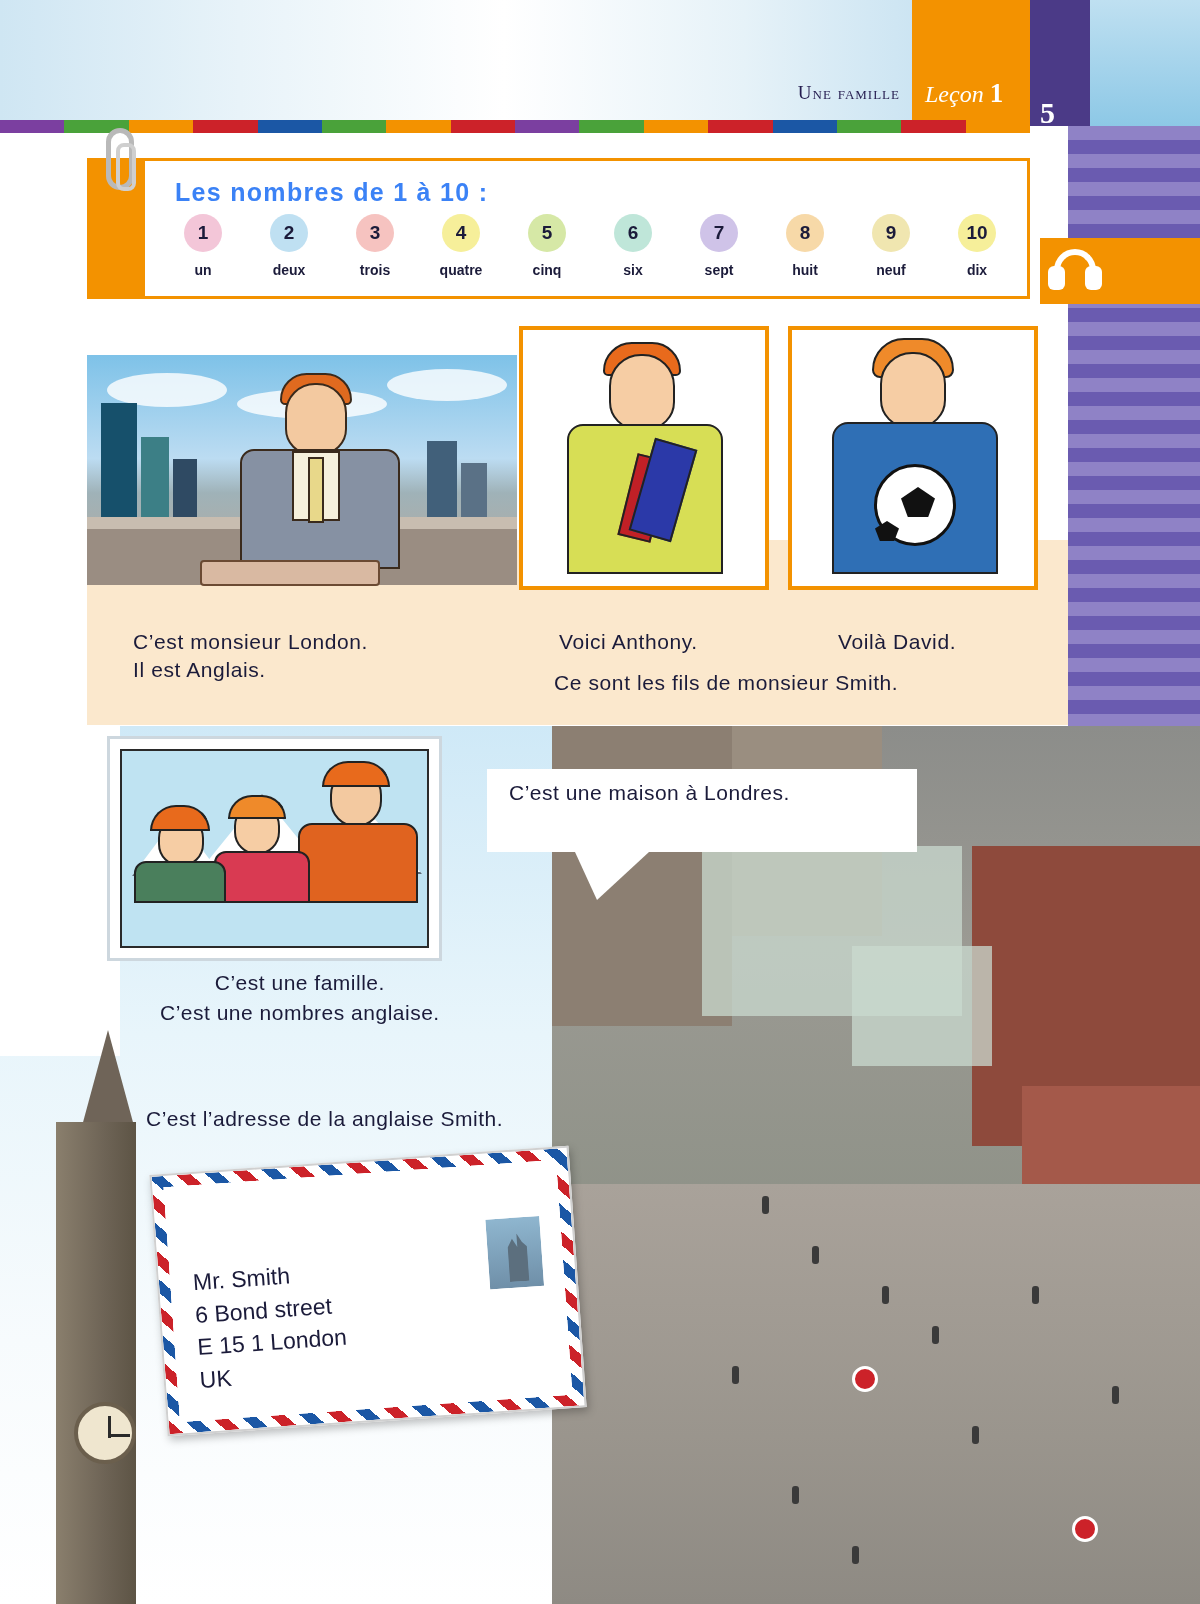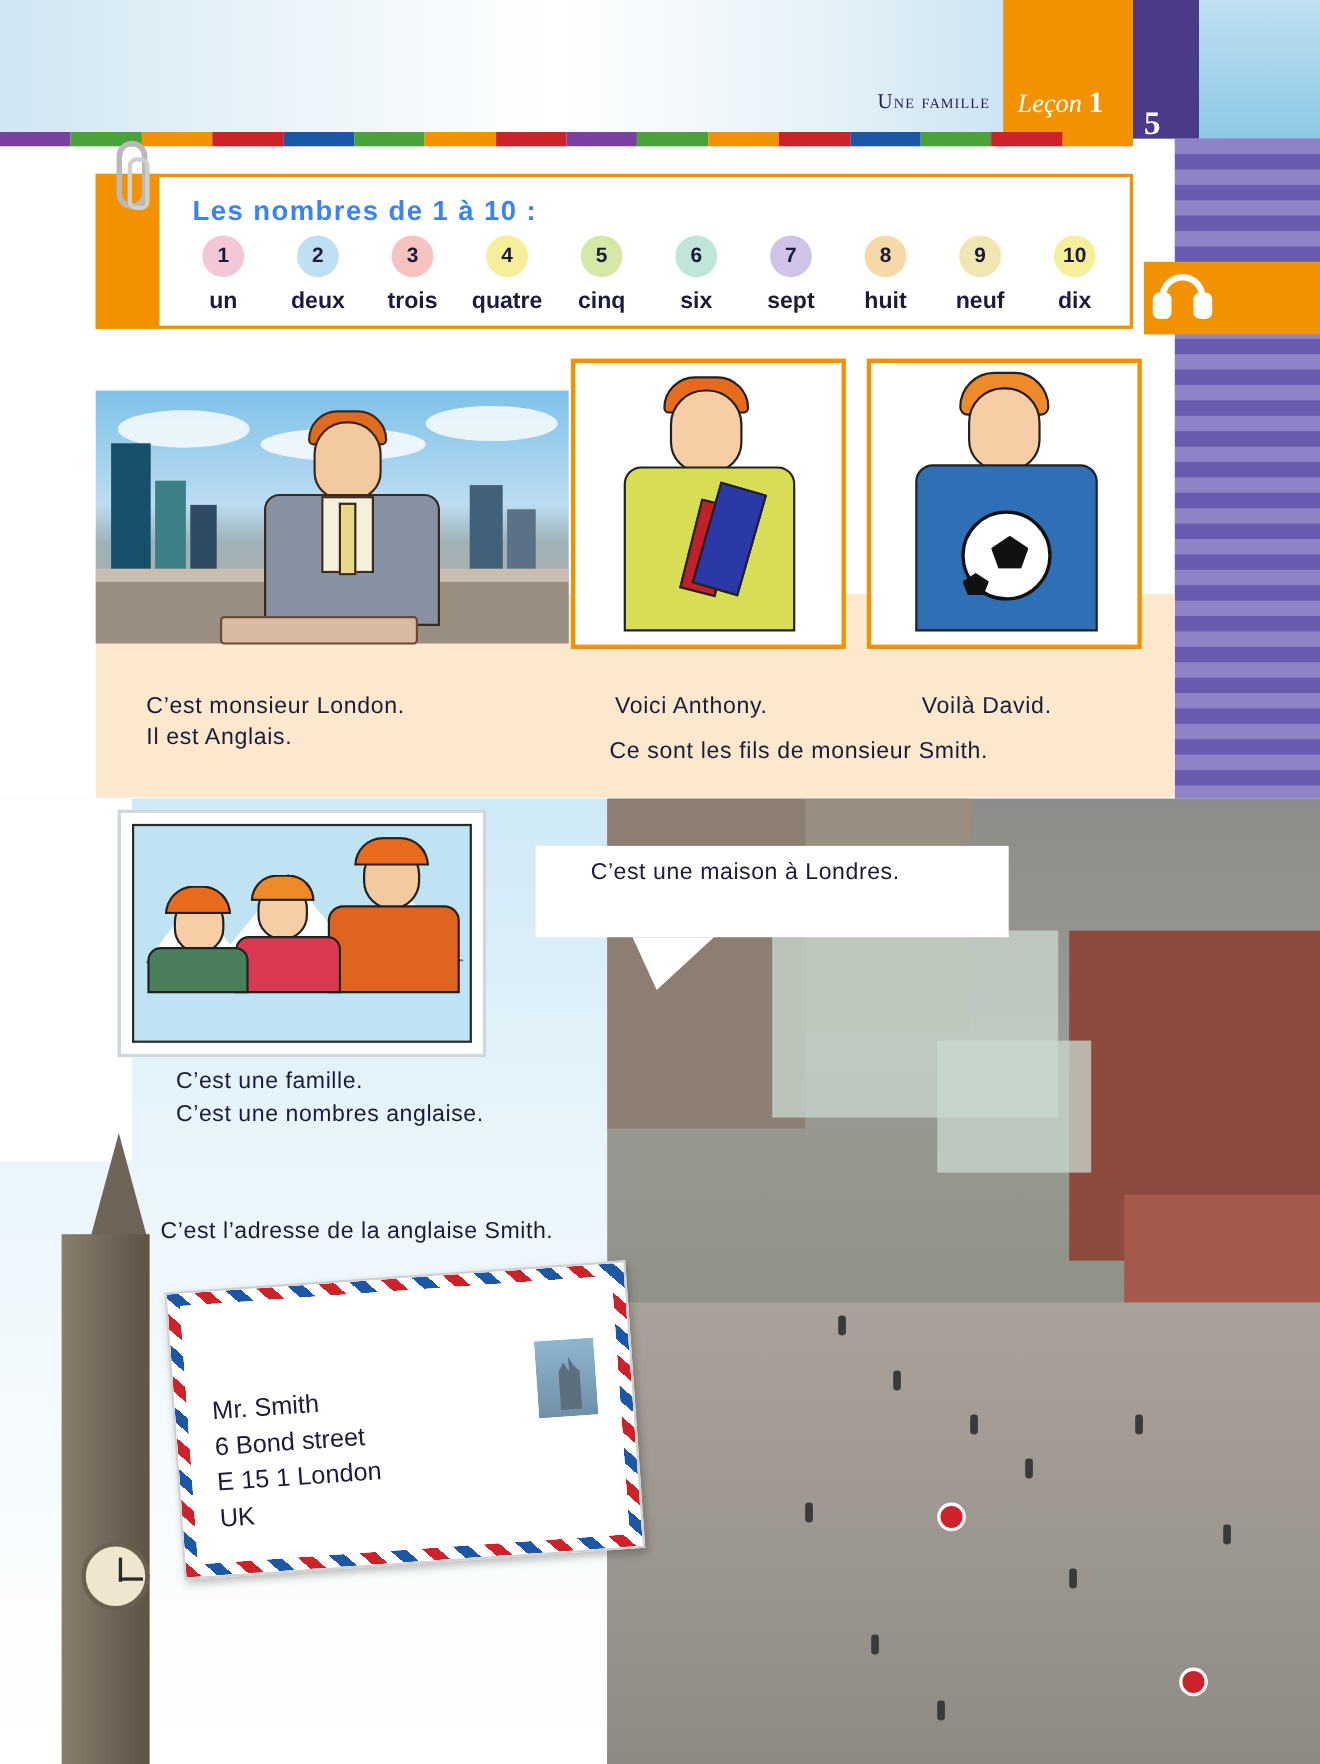--- a/index.html
+++ b/index.html
@@ -82,21 +82,21 @@
     position:absolute; left:175px; top:178px; font-size:25px; font-weight:bold;
     color:#3b82f6; letter-spacing:1.3px;
   }
   .num-row { position:absolute; left:160px; top:214px; width:860px; display:flex; }
   .num-cell { width:86px; text-align:center; }
   .num-circle {
     width:38px; height:38px; border-radius:50%; margin:0 auto;
     display:flex; align-items:center; justify-content:center;
     font-weight:bold; font-size:19px; color:#1b1b3a;
   }
-  .num-word { margin-top:10px; font-size:21px; font-weight:bold; color:#1b1b3a; }
+  .num-word { margin-top:10px; font-size:14px; font-weight:bold; color:#1b1b3a; }
 
   
   .cream-panel {
     position:absolute; left:87px; top:540px; width:981px; height:185px; background:#fbe8cd;
   }
   .photo-london {
     position:absolute; left:87px; top:355px; width:430px; height:230px; overflow:hidden;
     background:linear-gradient(180deg,#7ec2e8 0%, #bcdcf2 45%, #9fb2b8 60%, #b9a99a 100%);
   }
   .sky-cloud { position:absolute; background:#ffffff; opacity:.8; border-radius:50%; }
@@ -161,21 +161,21 @@
   .fam-frame {
     position:absolute; left:107px; top:736px; width:335px; height:225px;
     background:#ffffff; border:3px solid #cdd7de; padding:10px;
   }
   .fam-inner { position:relative; width:100%; height:100%; background:#bfe3f2; border:2px solid #2a2a2a; overflow:hidden; }
   .mtn { position:absolute; bottom:58px; background:#ffffff; border:2px solid #5a6a78; }
   .fam-person { position:absolute; border:2px solid #222; }
 
   
   .speech {
-    position:absolute; left:487px; top:769px; width:430px; height:83px; background:#ffffff;padding-left:28px;
+    position:absolute; left:487px; top:769px; width:430px; height:83px; background:#ffffff;
   }
   .speech-tail {
     position:absolute; left:575px; top:852px; width:0; height:0;
     border-left:22px solid transparent; border-right:52px solid transparent; border-top:48px solid #ffffff;
   }
   .speech p { margin:0; font-size:21px; color:#1b1b3a; letter-spacing:.5px; }
 
   
   .bigben { position:absolute; left:20px; top:1030px; width:175px; height:574px; }
   .bb-spire { position:absolute; left:62px; top:0; width:0; height:0; border-left:26px solid transparent; border-right:26px solid transparent; border-bottom:96px solid #6f6458; }
@@ -411,21 +411,21 @@
     <div class="fam-person" style="left:176px;top:72px;width:120px;height:80px;background:#e0631f;border-radius:14px 14px 0 0;"></div>
     <div class="fam-person" style="left:112px;top:52px;width:46px;height:52px;background:#f6cda4;border-radius:24px;"></div>
     <div class="fam-person" style="left:106px;top:44px;width:58px;height:24px;background:#ef8a2a;border-radius:28px 28px 0 0;"></div>
     <div class="fam-person" style="left:92px;top:100px;width:96px;height:52px;background:#d93a52;border-radius:12px 12px 0 0;"></div>
     <div class="fam-person" style="left:36px;top:64px;width:46px;height:52px;background:#f6cda4;border-radius:24px;"></div>
     <div class="fam-person" style="left:28px;top:54px;width:60px;height:26px;background:#e86a1c;border-radius:30px 30px 0 0;"></div>
     <div class="fam-person" style="left:12px;top:110px;width:92px;height:42px;background:#4a7f5c;border-radius:12px 12px 0 0;"></div>
   </div>
 </div>
 
-<div class="ltext" style="left:160px; top:968px;">
+<div class="ltext" style="left:160px; top:968px;text-align:center;">
   <div>C’est une famille.</div>
   <div>C’est une nombres anglaise.</div>
 </div>
 
 <div class="ltext" style="left:146px; top:1104px;">C’est l’adresse de la anglaise Smith.</div>
 
 <div class="bigben">
   <div class="bb-spire"></div>
   <div class="bb-tower"></div>
   <div class="bb-face">

